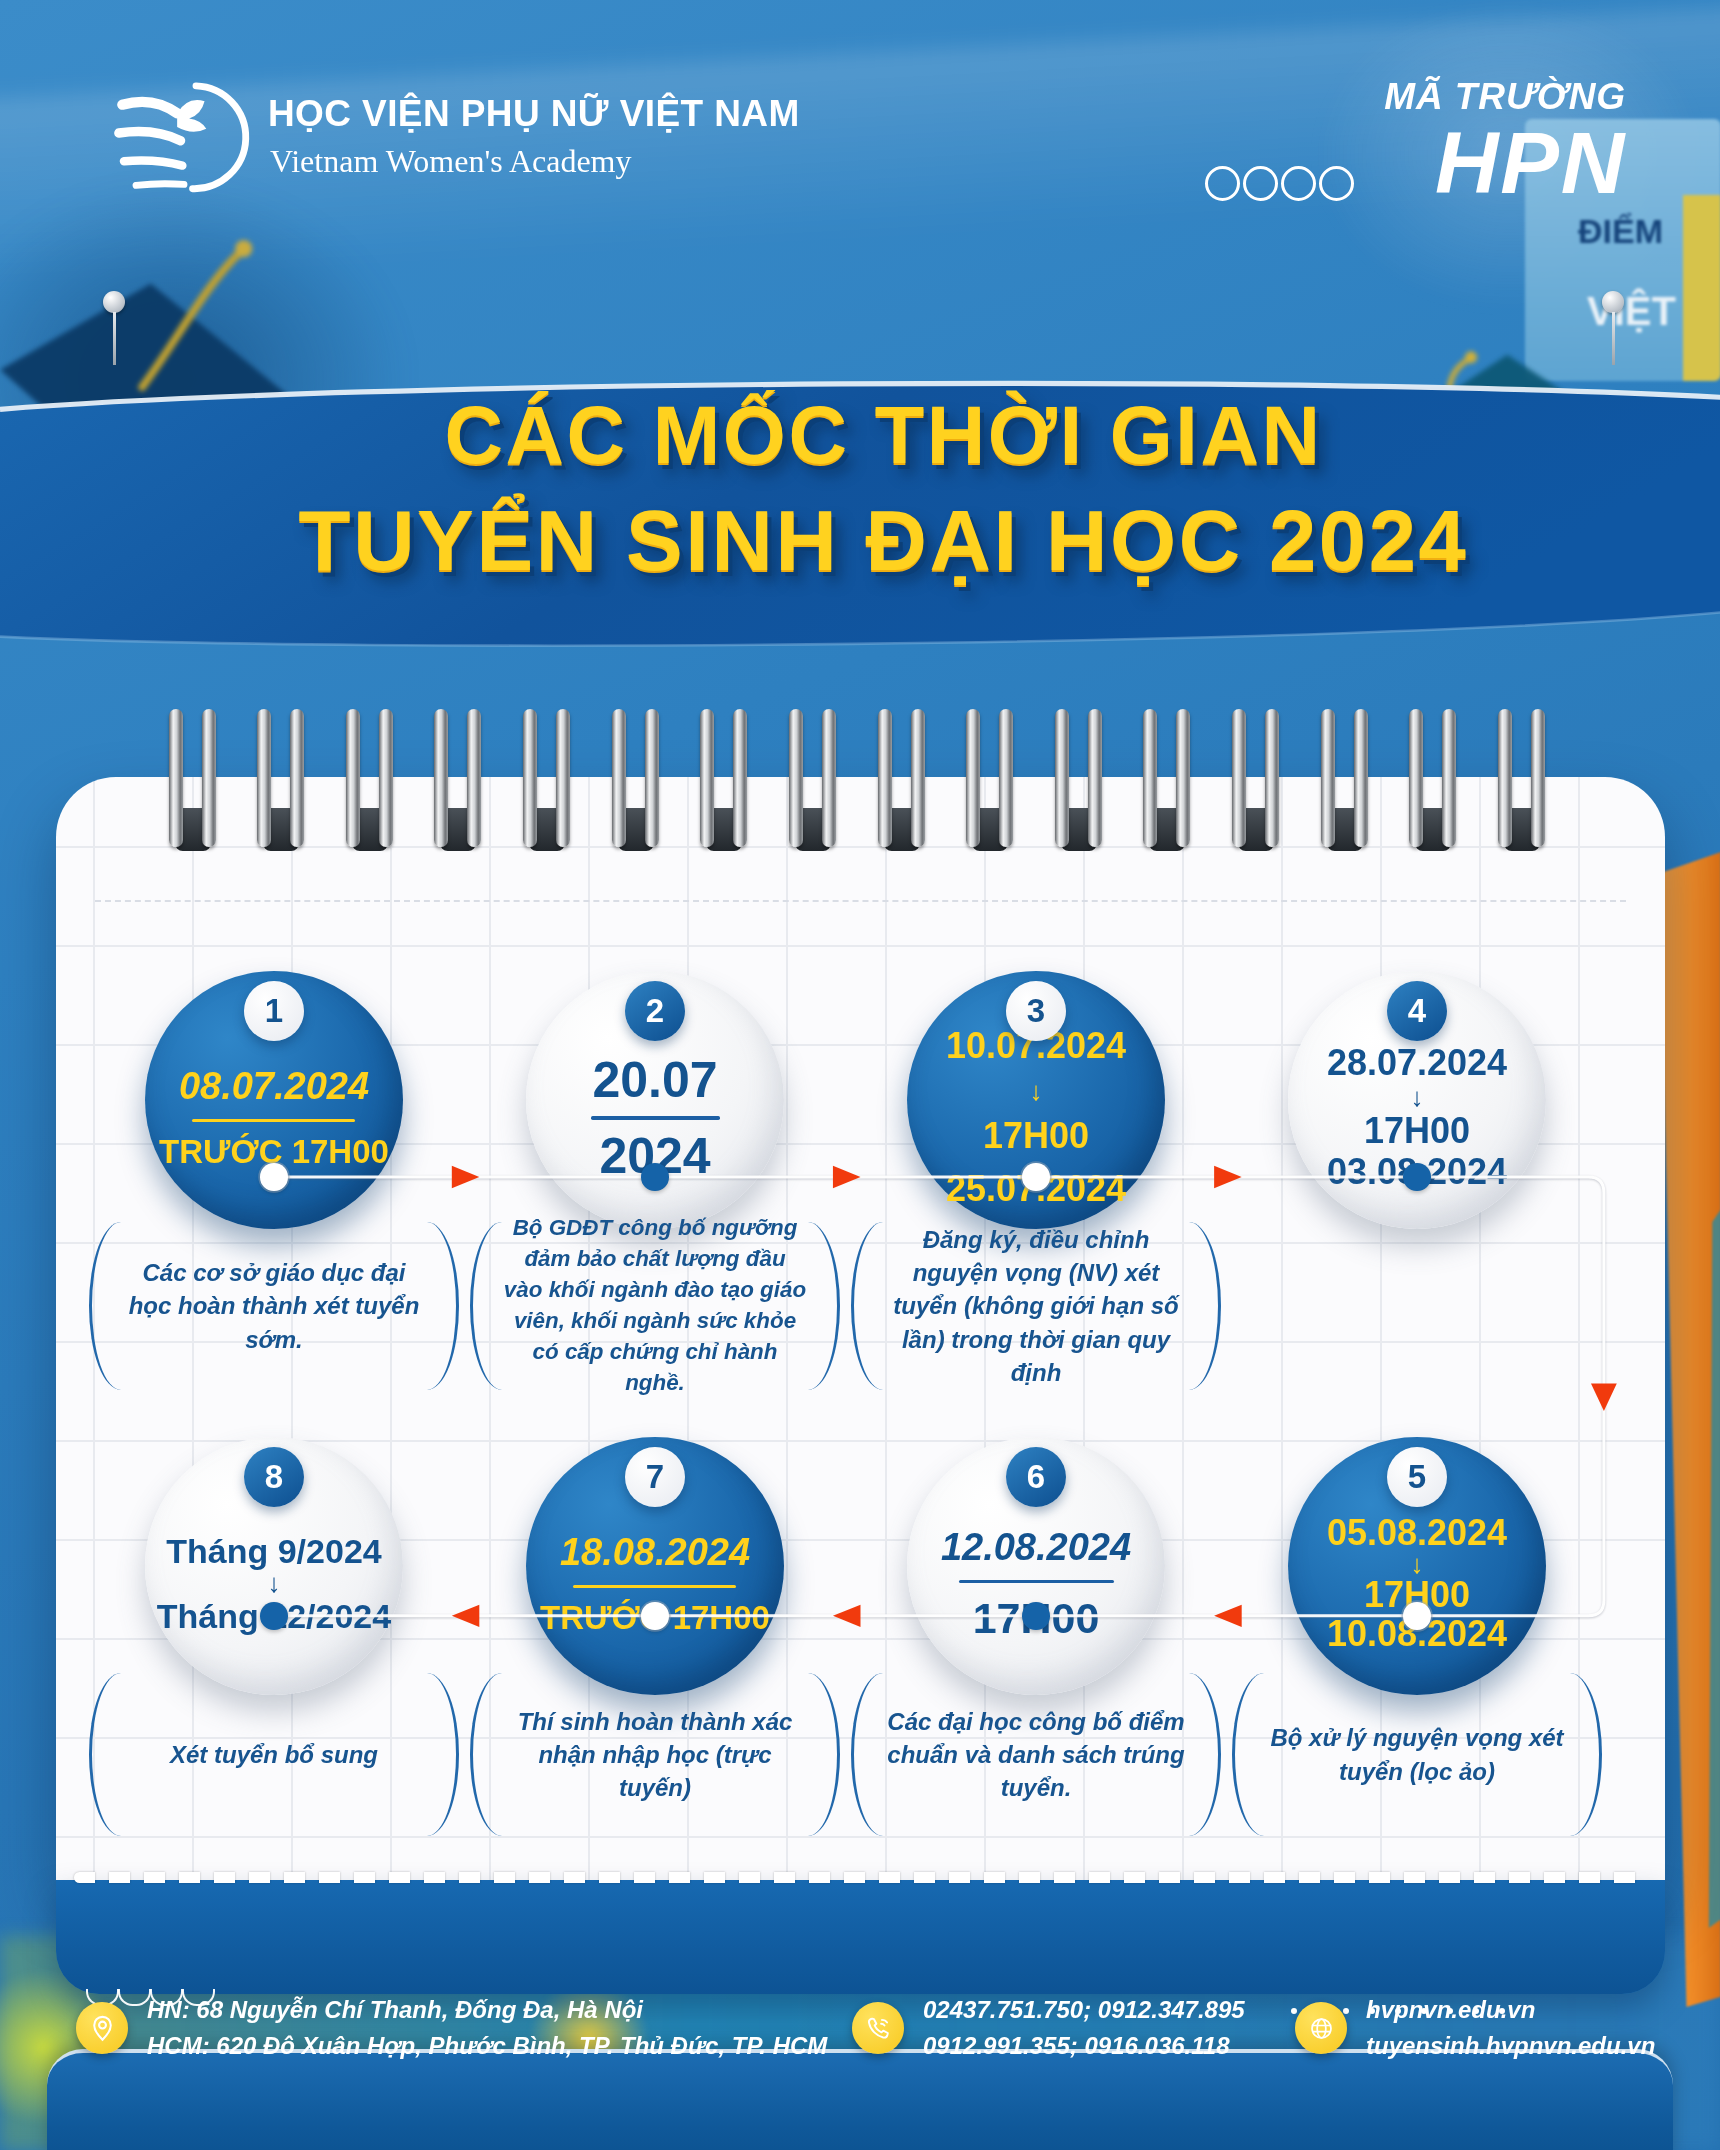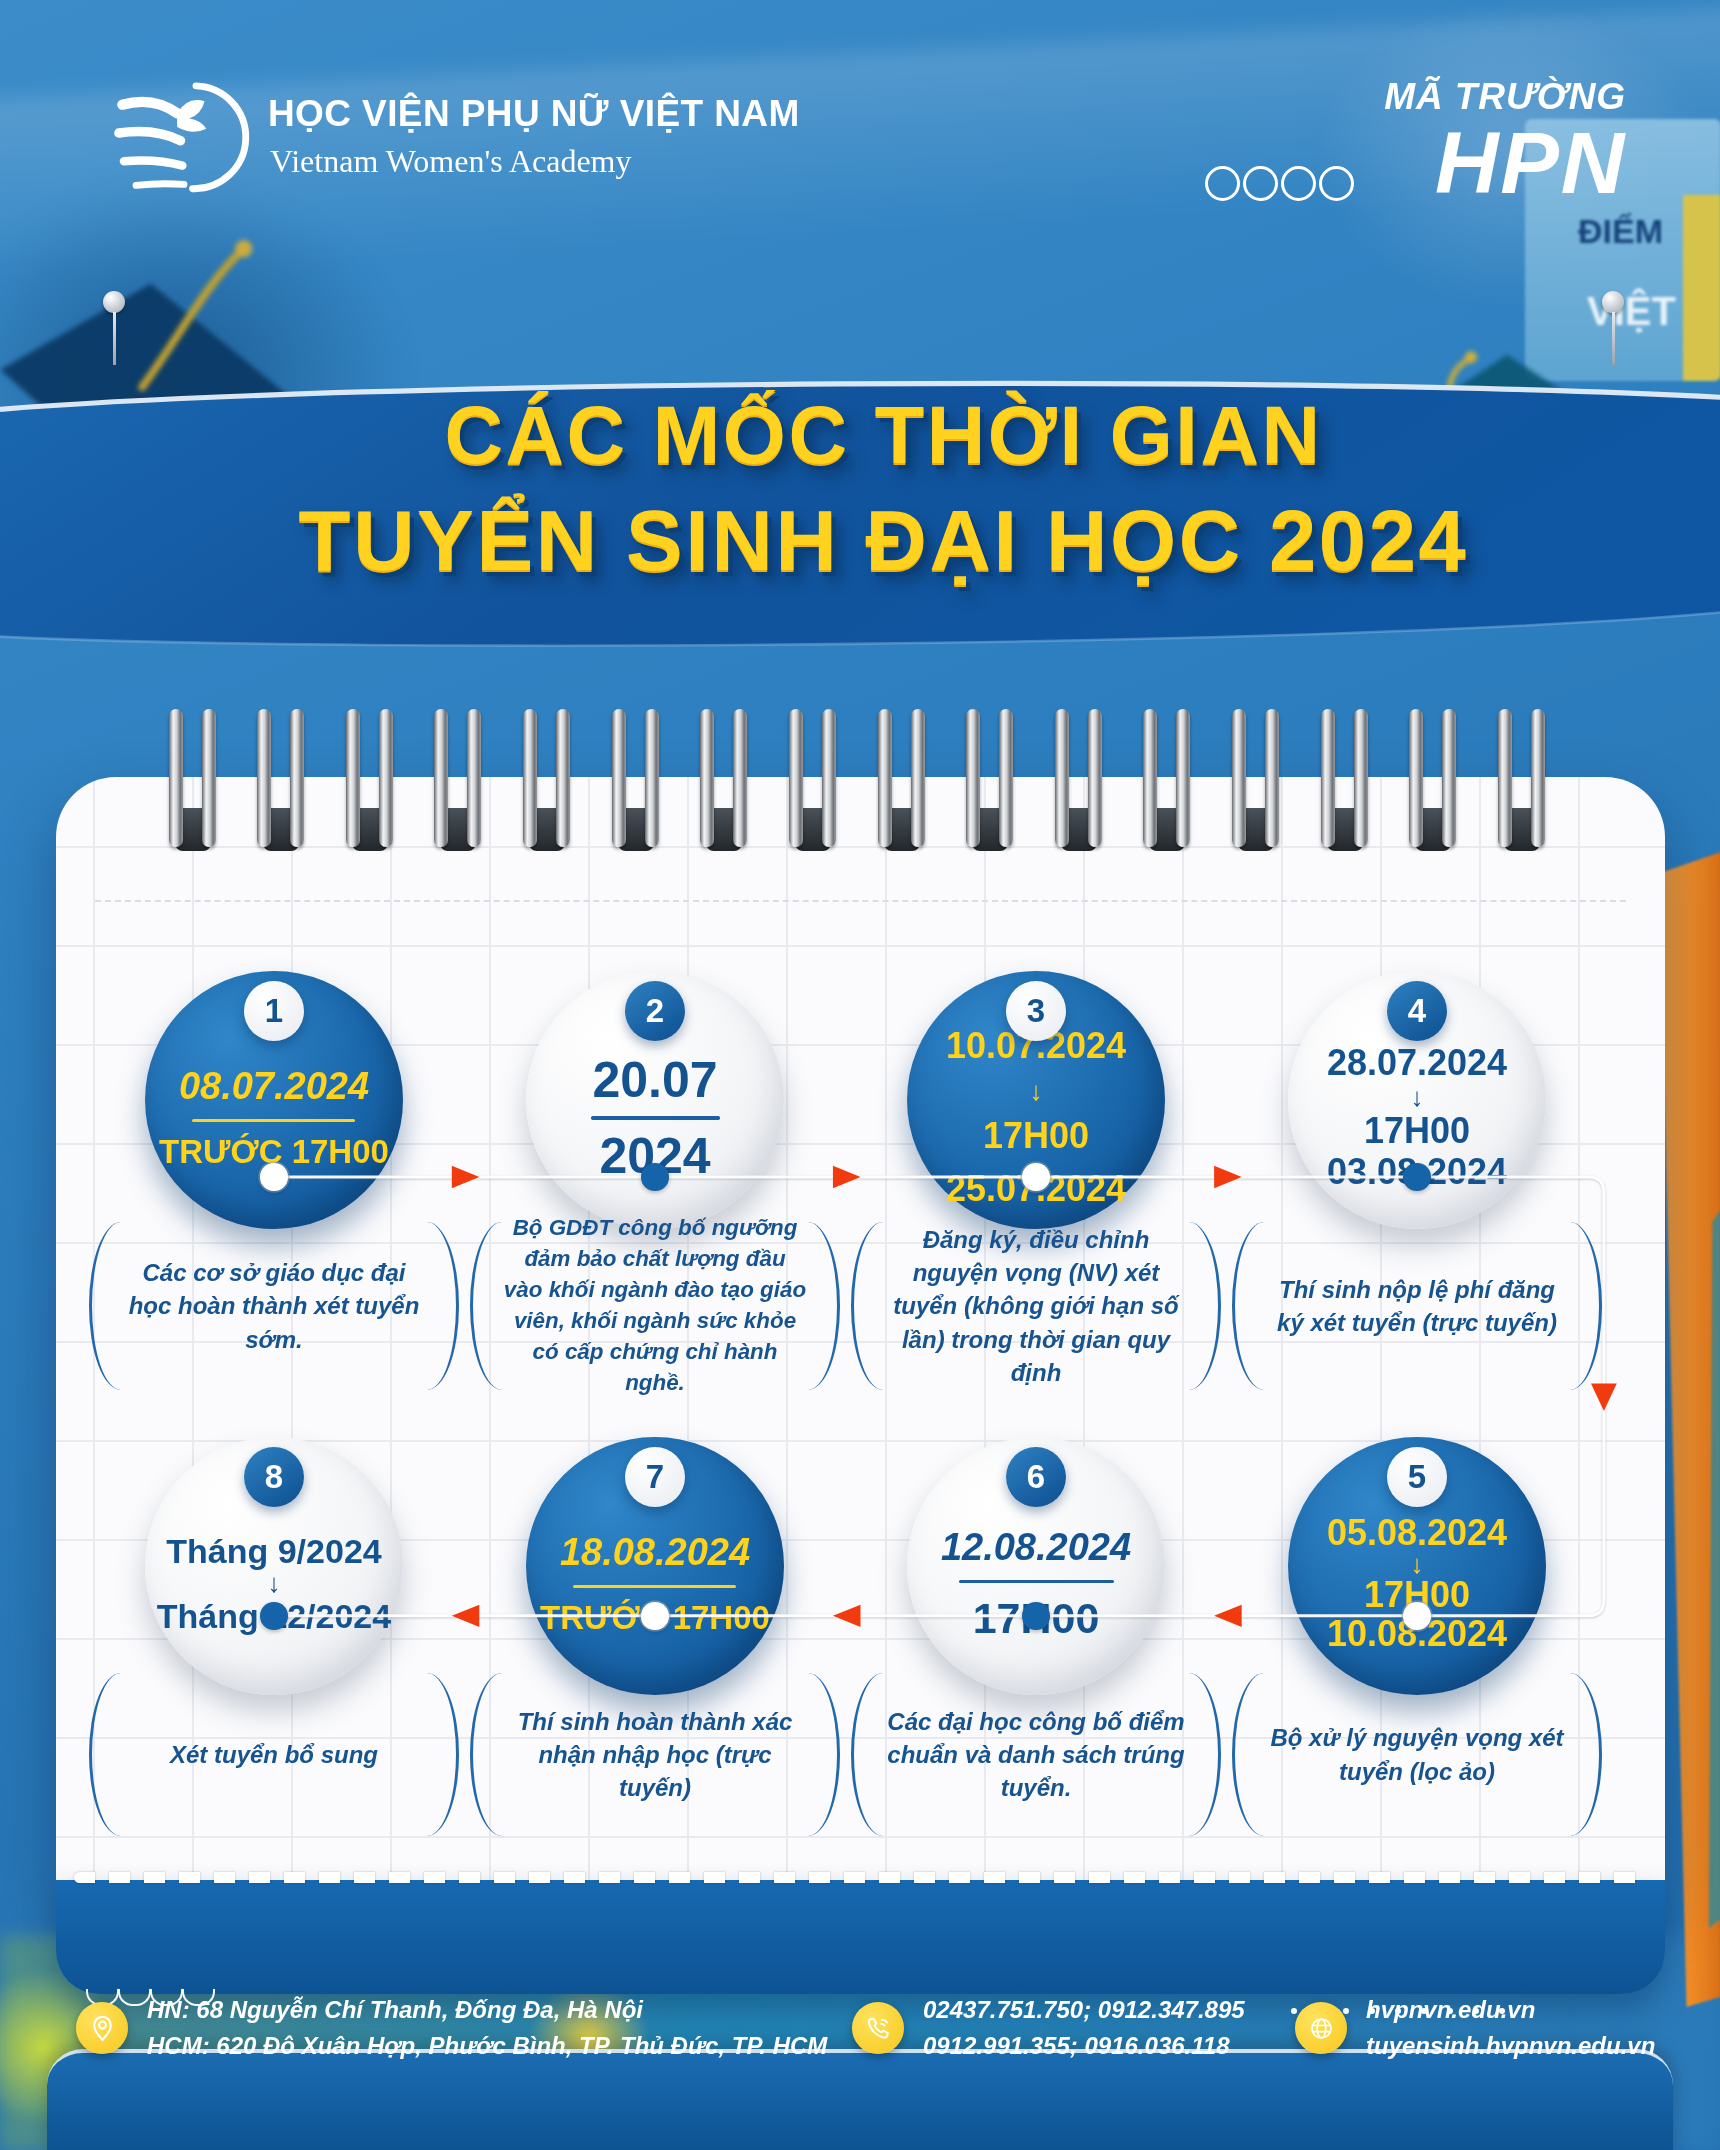--- a/index.html
+++ b/index.html
@@ -408,25 +408,20 @@
   <div class="desc-area r1d colBd">
     <div class="bracket bkl"></div>
     <div class="desc" style="font-size:22.4px">Bộ GDĐT công bố ngưỡng đảm bảo chất lượng đầu vào khối ngành đào tạo giáo viên, khối ngành sức khỏe có cấp chứng chỉ hành nghề.</div>
     <div class="bracket bkr"></div>
   </div>
   <div class="desc-area r1d colCd">
     <div class="bracket bkl"></div>
     <div class="desc">Đăng ký, điều chỉnh nguyện vọng (NV) xét tuyển (không giới hạn số lần) trong thời gian quy định</div>
     <div class="bracket bkr"></div>
   </div>
-  <div class="desc-area r1d colDd">
-    <div class="bracket bkl"></div>
-    <div class="desc">Thí sinh nộp lệ phí đăng ký xét tuyển (trực tuyến)</div>
-    <div class="bracket bkr"></div>
-  </div>
 
   <div class="desc-area r2d colAd">
     <div class="bracket bkl"></div>
     <div class="desc">Xét tuyển bổ sung</div>
     <div class="bracket bkr"></div>
   </div>
   <div class="desc-area r2d colBd">
     <div class="bracket bkl"></div>
     <div class="desc">Thí sinh hoàn thành xác nhận nhập học (trực tuyến)</div>
     <div class="bracket bkr"></div>

